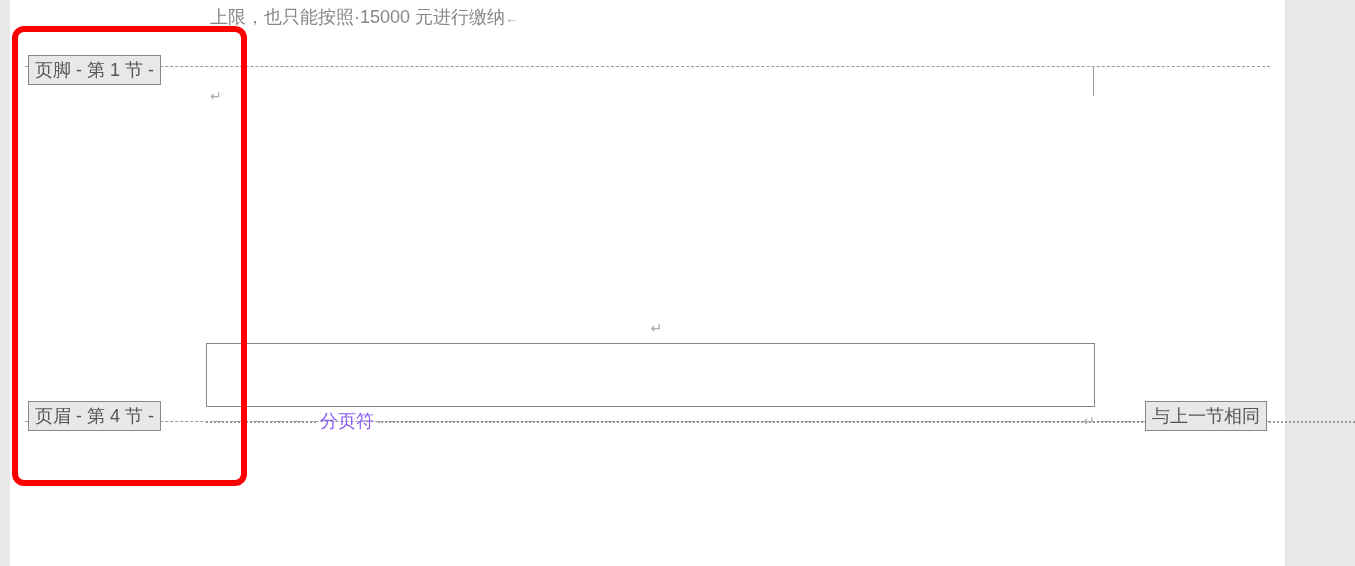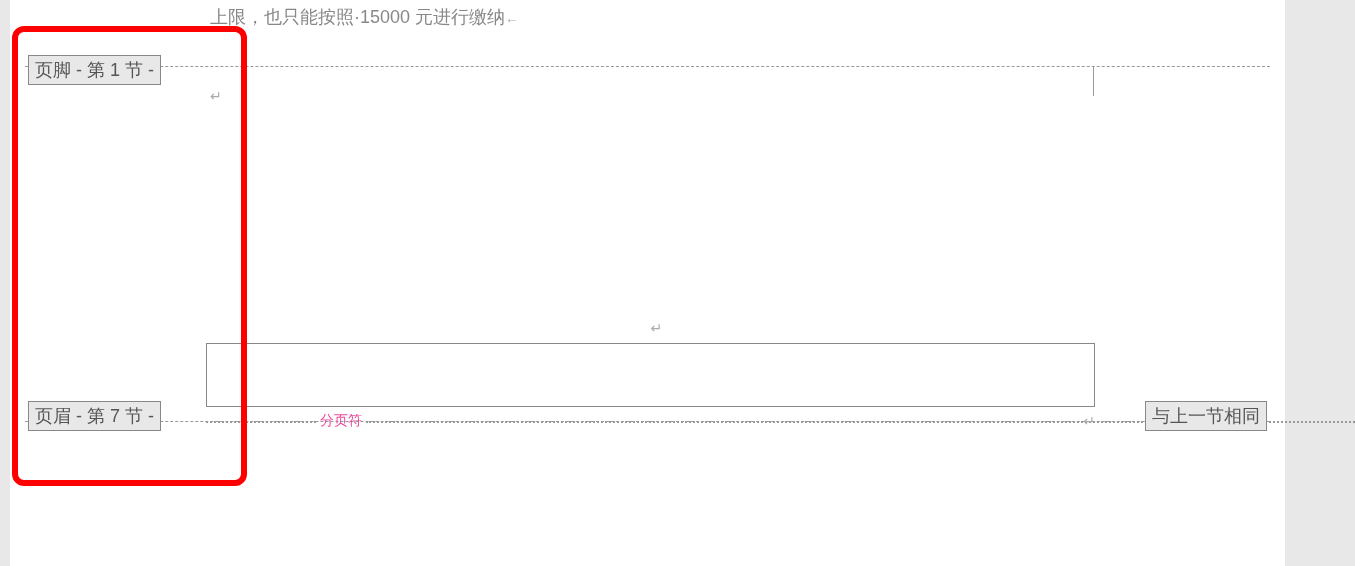--- a/index.html
+++ b/index.html
@@ -106,22 +106,22 @@
       display: flex;
       align-items: center;
     }
     .page-break-row .dots-before {
       flex: 0 0 110px;
       border-top: 2px dotted #999;
       height: 0;
       margin-top: 2px;
     }
     .page-break-row .label {
-      color: #ec4899;
-      font-size: 14px;
+      color: #8b5cf6;
+      font-size: 18px;
       padding: 0 4px;
     }
     .page-break-row .dots-after {
       flex: 1;
       border-top: 2px dotted #999;
       height: 0;
       margin-top: 2px;
     }
     .page-break-row .ret {
       color: #aaa;
@@ -170,21 +170,21 @@
   <div class="vertical-tick tick-1"></div>
   <div class="label-tag footer-label">页脚 - 第 1 节 -</div>
   <div class="para-mark">↵</div>
 </div>
 
 <div class="page page-2">
   <div class="text-frame">
     <span class="return-mark">↵</span>
   </div>
   <div class="bottom-dashed"></div>
-  <div class="label-tag header-label">页眉 - 第 7 节 -</div>
+  <div class="label-tag header-label">页眉 - 第 4 节 -</div>
   <div class="label-tag same-as-prev">与上一节相同</div>
   <div class="page-break-row">
     <div class="dots-before"></div>
     <span class="label">分页符</span>
     <div class="dots-after"></div>
     <span class="ret">↵</span>
   </div>
 </div>
 
 <div class="red-box"></div>

